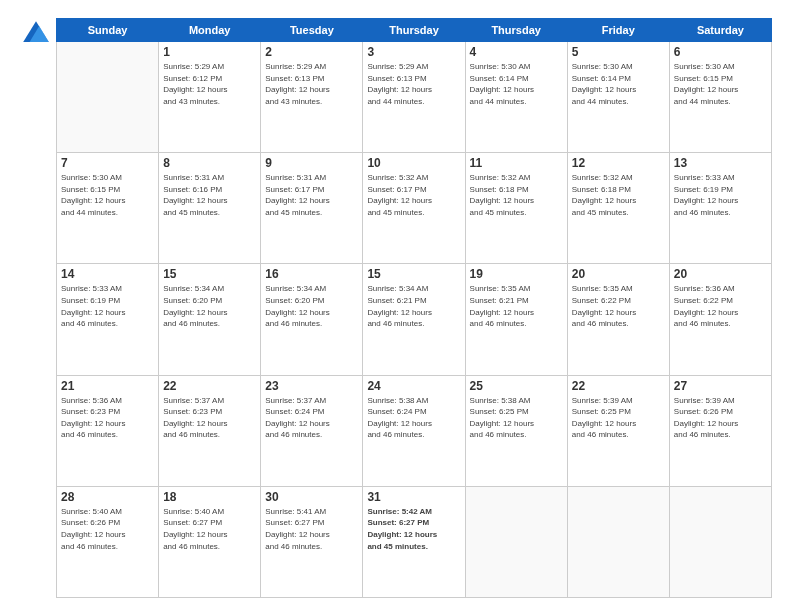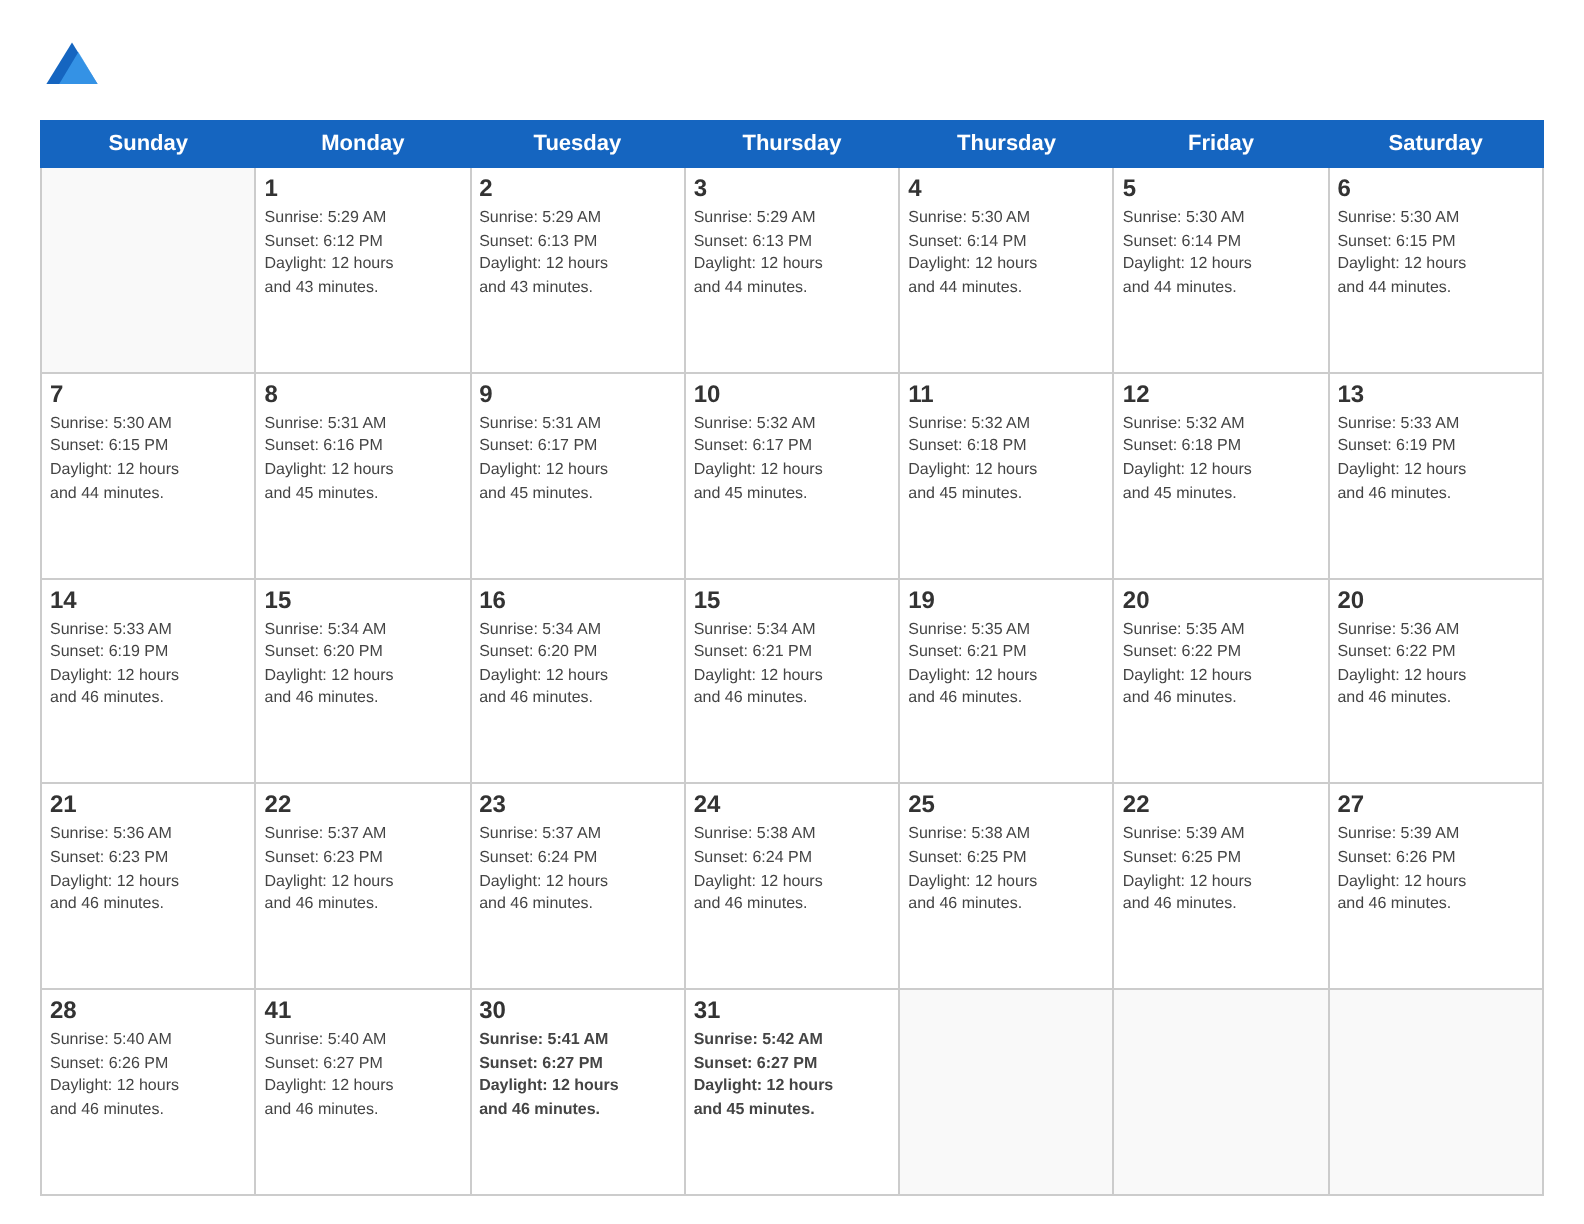--- a/index.html
+++ b/index.html
@@ -8,21 +8,21 @@
       background: #fff;
       width: 792px;
       height: 612px;
       overflow: hidden;
     }
     .page {
       width: 792px;
       height: 612px;
       padding: 18px 20px 14px 20px;
       display: flex;
-      flex-direction: column;
+      flex-direction: row;
     }
     .header {
       display: flex;
       justify-content: space-between;
       align-items: flex-start;
       margin-bottom: 10px;
     }
     .logo {
       display: flex;
       align-items: center;
@@ -335,29 +335,29 @@
         </tr>
         <tr>
           <td>
             <span class="day-number">28</span>
             <div class="day-info" style="white-space: pre-line;">Sunrise: 5:40 AM
 Sunset: 6:26 PM
 Daylight: 12 hours
 and 46 minutes.</div>
           </td>
           <td>
-            <span class="day-number">41</span>
+            <span class="day-number">18</span>
             <div class="day-info" style="white-space: pre-line;">Sunrise: 5:40 AM
 Sunset: 6:27 PM
 Daylight: 12 hours
 and 46 minutes.</div>
           </td>
           <td>
             <span class="day-number">30</span>
-            <div class="day-info" style="white-space: pre-line; font-weight: bold;">Sunrise: 5:41 AM
+            <div class="day-info" style="white-space: pre-line;">Sunrise: 5:41 AM
 Sunset: 6:27 PM
 Daylight: 12 hours
 and 46 minutes.</div>
           </td>
           <td>
             <span class="day-number">31</span>
             <div class="day-info" style="white-space: pre-line; font-weight: bold;">Sunrise: 5:42 AM
 Sunset: 6:27 PM
 Daylight: 12 hours
 and 45 minutes.</div>

